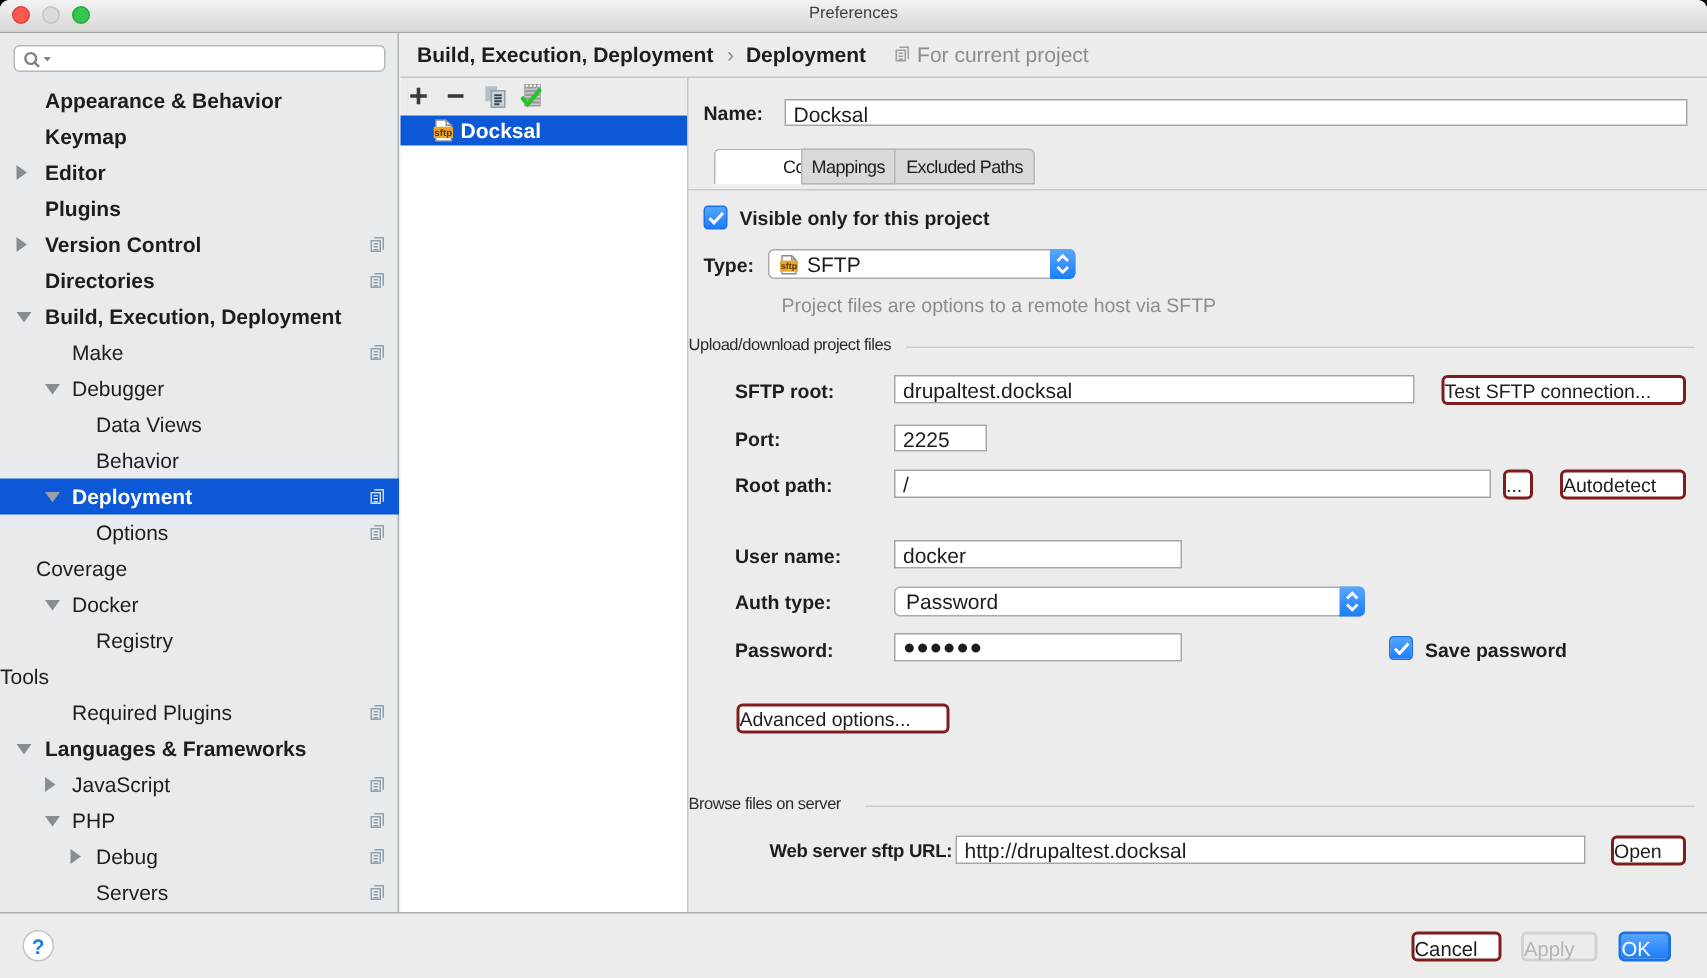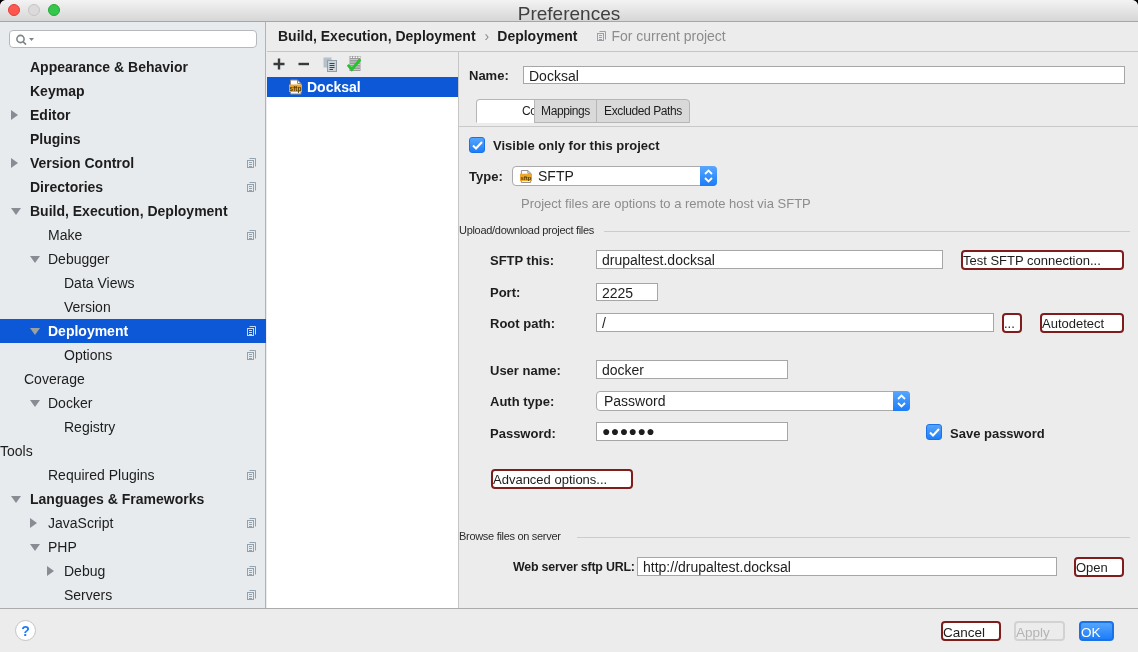--- a/index.html
+++ b/index.html
@@ -6,21 +6,21 @@
   *{box-sizing:border-box;}
   #win{position:relative;width:1138px;height:652px;background:#ececec;
        font-family:"Liberation Sans",sans-serif;overflow:hidden;
        border-radius:6px 6px 0 0;color:#1d1d1d;}
   .abs{position:absolute;}
 
   
   #titlebar{left:0;top:0;width:1138px;height:22px;
     background:linear-gradient(#f3f3f3,#d6d6d6);
     border-bottom:1px solid #a7a7a7;border-radius:6px 6px 0 0;}
-  #title{left:0;top:3px;width:1138px;text-align:center;font-size:19px;color:#404040;}
+  #title{left:0;top:3px;width:1138px;text-align:center;font-size:11px;color:#404040;}
   .tl{top:4px;width:12px;height:12px;border-radius:50%;}
   #tl-r{left:8px;background:#fc5850;border:1px solid #df3f38;}
   #tl-y{left:28px;background:#dcdadb;border:1px solid #c5c3c4;}
   #tl-g{left:48px;background:#35c64c;border:1px solid #24a839;}
 
   
   #sidebar{left:0;top:22px;width:266px;height:586px;background:#e7ebee;border-right:1px solid #aeb3b6;}
   #search{left:9px;top:30px;width:248px;height:18px;background:#fff;border:1px solid #b5b9bc;border-radius:4px;}
   .trow{left:0;width:266px;height:24px;line-height:24px;font-size:14px;white-space:nowrap;}
   .trow.sel{background:#0d58d6;color:#fff;}
@@ -94,21 +94,21 @@
           <path d="M3 5.5h3M3 7.5h3M3 9.5h3" stroke="#93a1ad"></path>
         </svg></div>
     <div class="abs trow" style="top:144px"><span class="arr down" style="left:11px"></span><span class="b" style="margin-left:30px">Build, Execution, Deployment</span></div>
     <div class="abs trow" style="top:168px"><span style="margin-left:48px">Make</span><svg class="shr" width="11" height="12" viewBox="0 0 11 12">
           <path d="M3.5 1.5h6v8" fill="none" stroke="#93a1ad"></path>
           <rect x="1.5" y="3.5" width="6" height="7" fill="#e7ebee" stroke="#93a1ad"></rect>
           <path d="M3 5.5h3M3 7.5h3M3 9.5h3" stroke="#93a1ad"></path>
         </svg></div>
     <div class="abs trow" style="top:192px"><span class="arr down" style="left:30px"></span><span style="margin-left:48px">Debugger</span></div>
     <div class="abs trow" style="top:216px"><span style="margin-left:64px">Data Views</span></div>
-    <div class="abs trow" style="top:240px"><span style="margin-left:64px">Version</span></div>
+    <div class="abs trow" style="top:240px"><span style="margin-left:64px">Behavior</span></div>
     <div class="abs trow sel" style="top:264px"><span class="arr down w" style="left:30px"></span><span class="b" style="margin-left:48px">Deployment</span><svg class="shr" width="11" height="12" viewBox="0 0 11 12">
           <path d="M3.5 1.5h6v8" fill="none" stroke="#cdd9ee"></path>
           <rect x="1.5" y="3.5" width="6" height="7" fill="#0d58d6" stroke="#cdd9ee"></rect>
           <path d="M3 5.5h3M3 7.5h3M3 9.5h3" stroke="#cdd9ee"></path>
         </svg></div>
     <div class="abs trow" style="top:288px"><span style="margin-left:64px">Options</span><svg class="shr" width="11" height="12" viewBox="0 0 11 12">
           <path d="M3.5 1.5h6v8" fill="none" stroke="#93a1ad"></path>
           <rect x="1.5" y="3.5" width="6" height="7" fill="#e7ebee" stroke="#93a1ad"></rect>
           <path d="M3 5.5h3M3 7.5h3M3 9.5h3" stroke="#93a1ad"></path>
         </svg></div>
@@ -204,21 +204,21 @@
     <span class="stepper"><svg style="margin:3px 0 0 4px" width="9" height="14" viewBox="0 0 9 14">
           <path d="M1 5l3.5-3.5L8 5" fill="none" stroke="#fff" stroke-width="1.8"></path>
           <path d="M1 9l3.5 3.5L8 9" fill="none" stroke="#fff" stroke-width="1.8"></path>
         </svg></span>
   </div>
   <div class="abs gray" style="left:521px;top:196px;font-size:13px;">Project files are options to a remote host via SFTP</div>
 
   <div class="abs grouphead" style="left:459px;top:224px;">Upload/download project files</div>
   <div class="abs gline" style="left:604px;top:231px;width:526px;"></div>
 
-  <div class="abs lbl" style="left:490px;top:253px;">SFTP this:</div>
+  <div class="abs lbl" style="left:490px;top:253px;">SFTP root:</div>
   <div class="abs field" style="left:596px;top:250px;width:347px;height:19px;">drupaltest.docksal</div>
   <div class="abs btn" style="left:961px;top:250px;width:163px;height:20px;">Test SFTP connection...</div>
 
   <div class="abs lbl" style="left:490px;top:285px;">Port:</div>
   <div class="abs field" style="left:596px;top:283px;width:62px;height:18px;">2225</div>
 
   <div class="abs lbl" style="left:490px;top:316px;">Root path:</div>
   <div class="abs field" style="left:596px;top:313px;width:398px;height:19px;">/</div>
   <div class="abs btn" style="left:1002px;top:313px;width:20px;height:20px;">...</div>
   <div class="abs btn" style="left:1040px;top:313px;width:84px;height:20px;">Autodetect</div>

